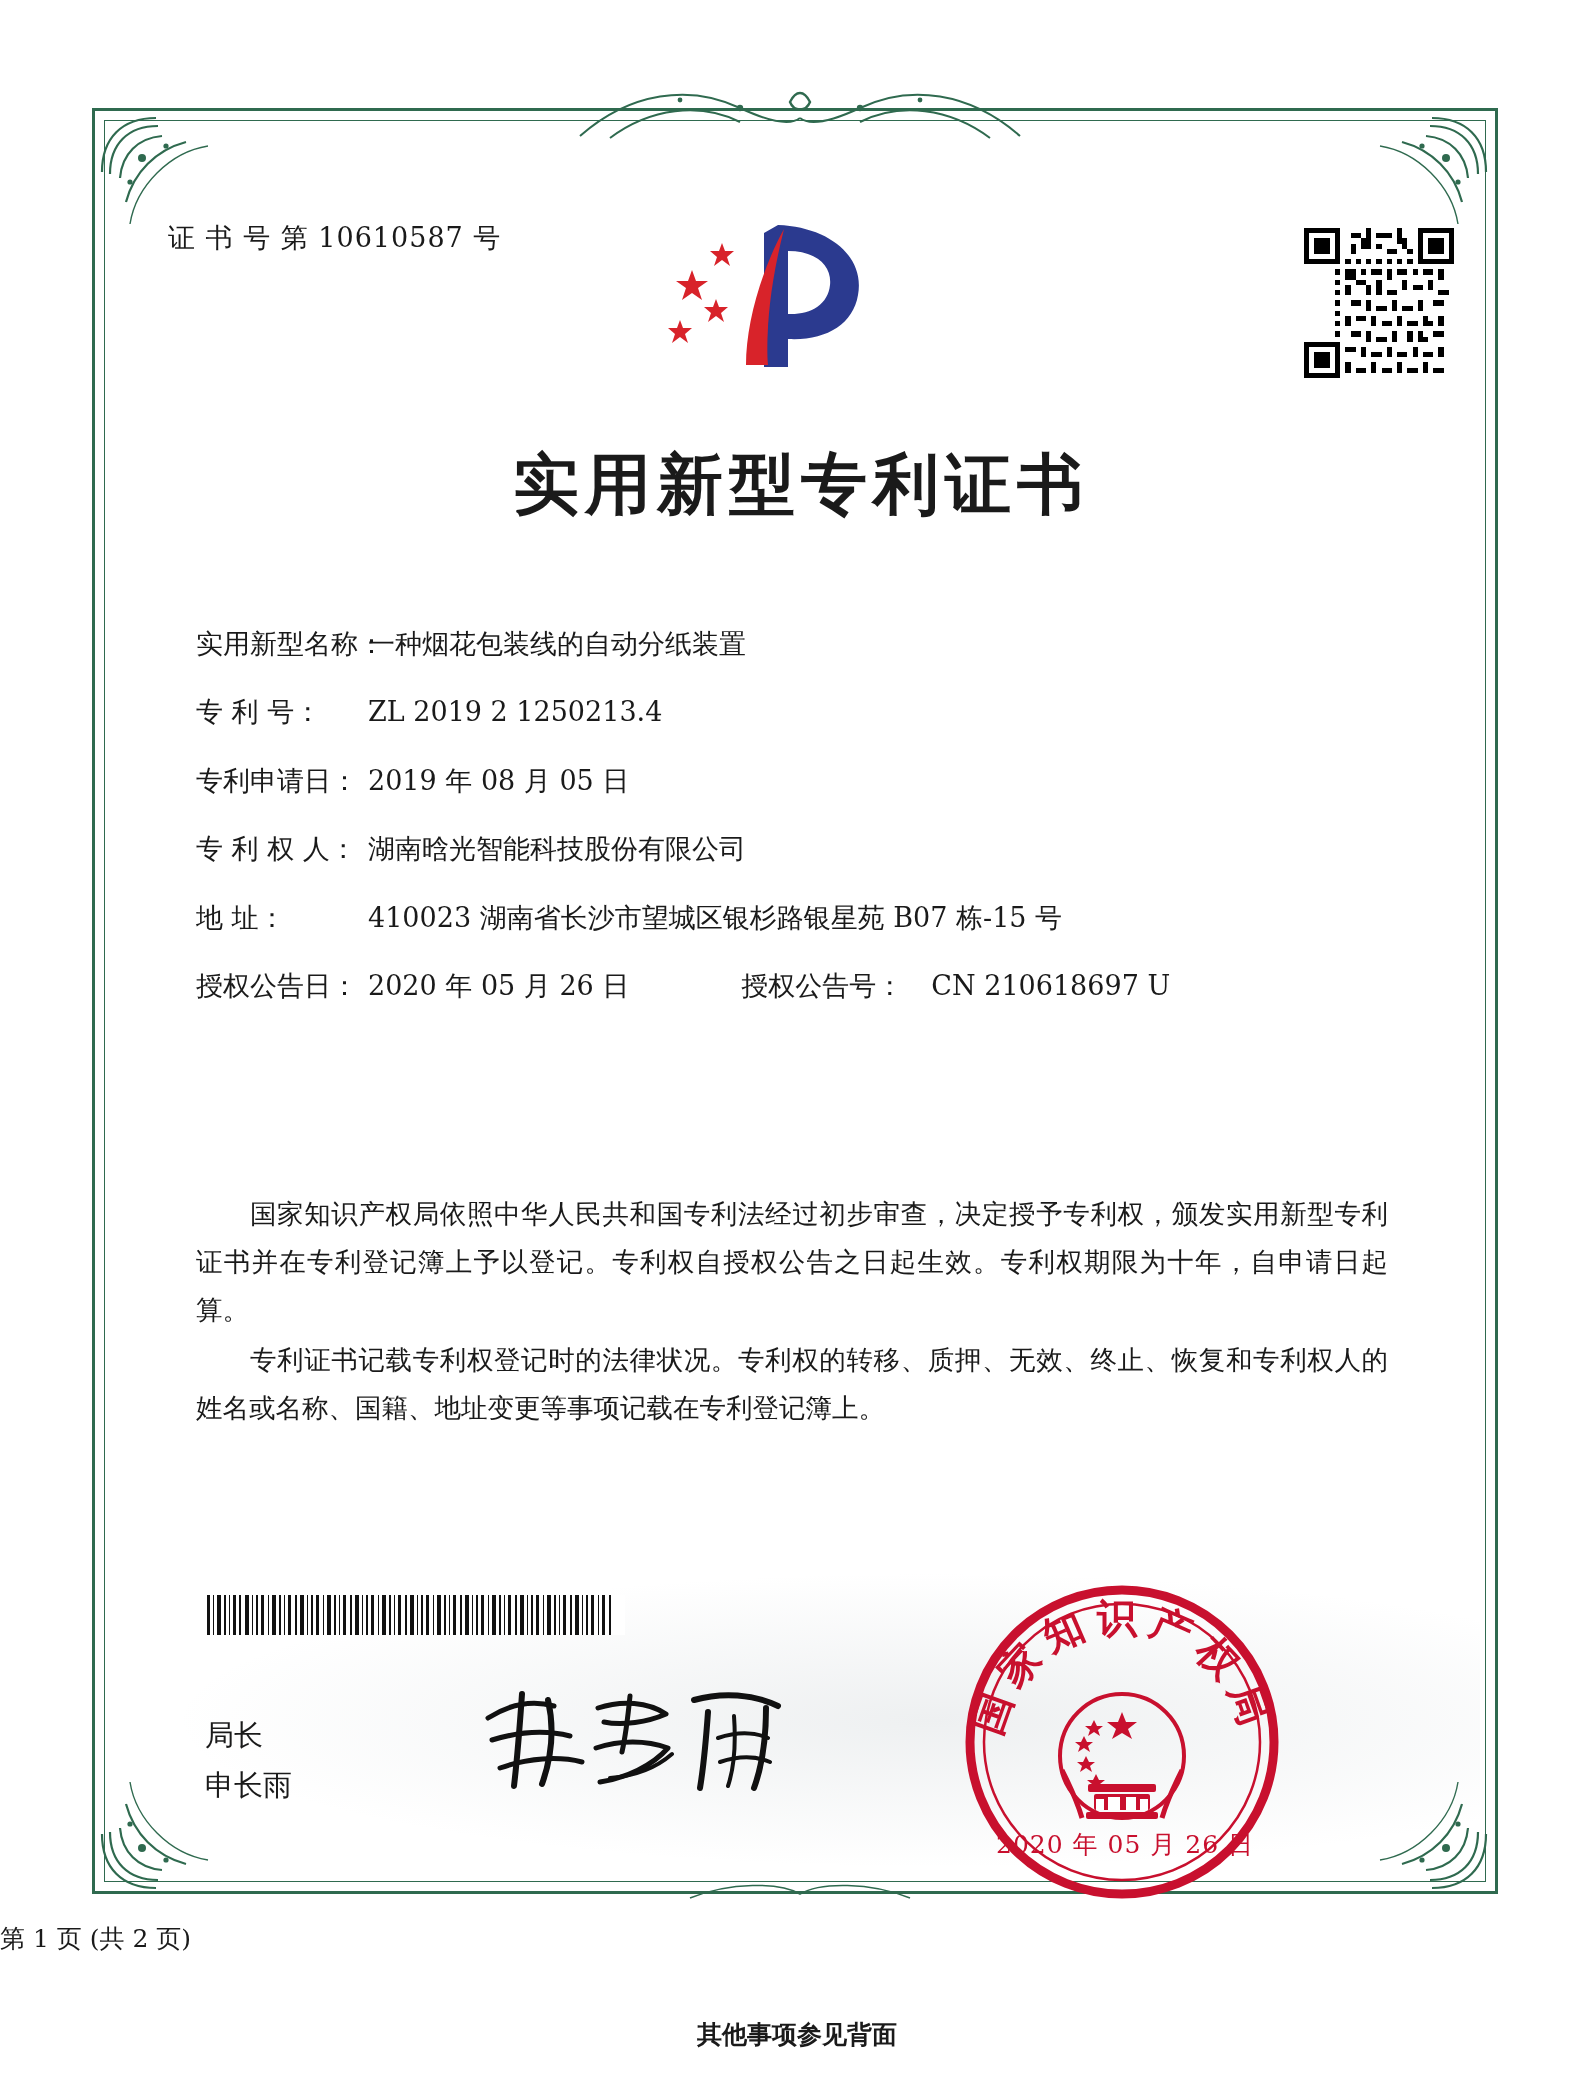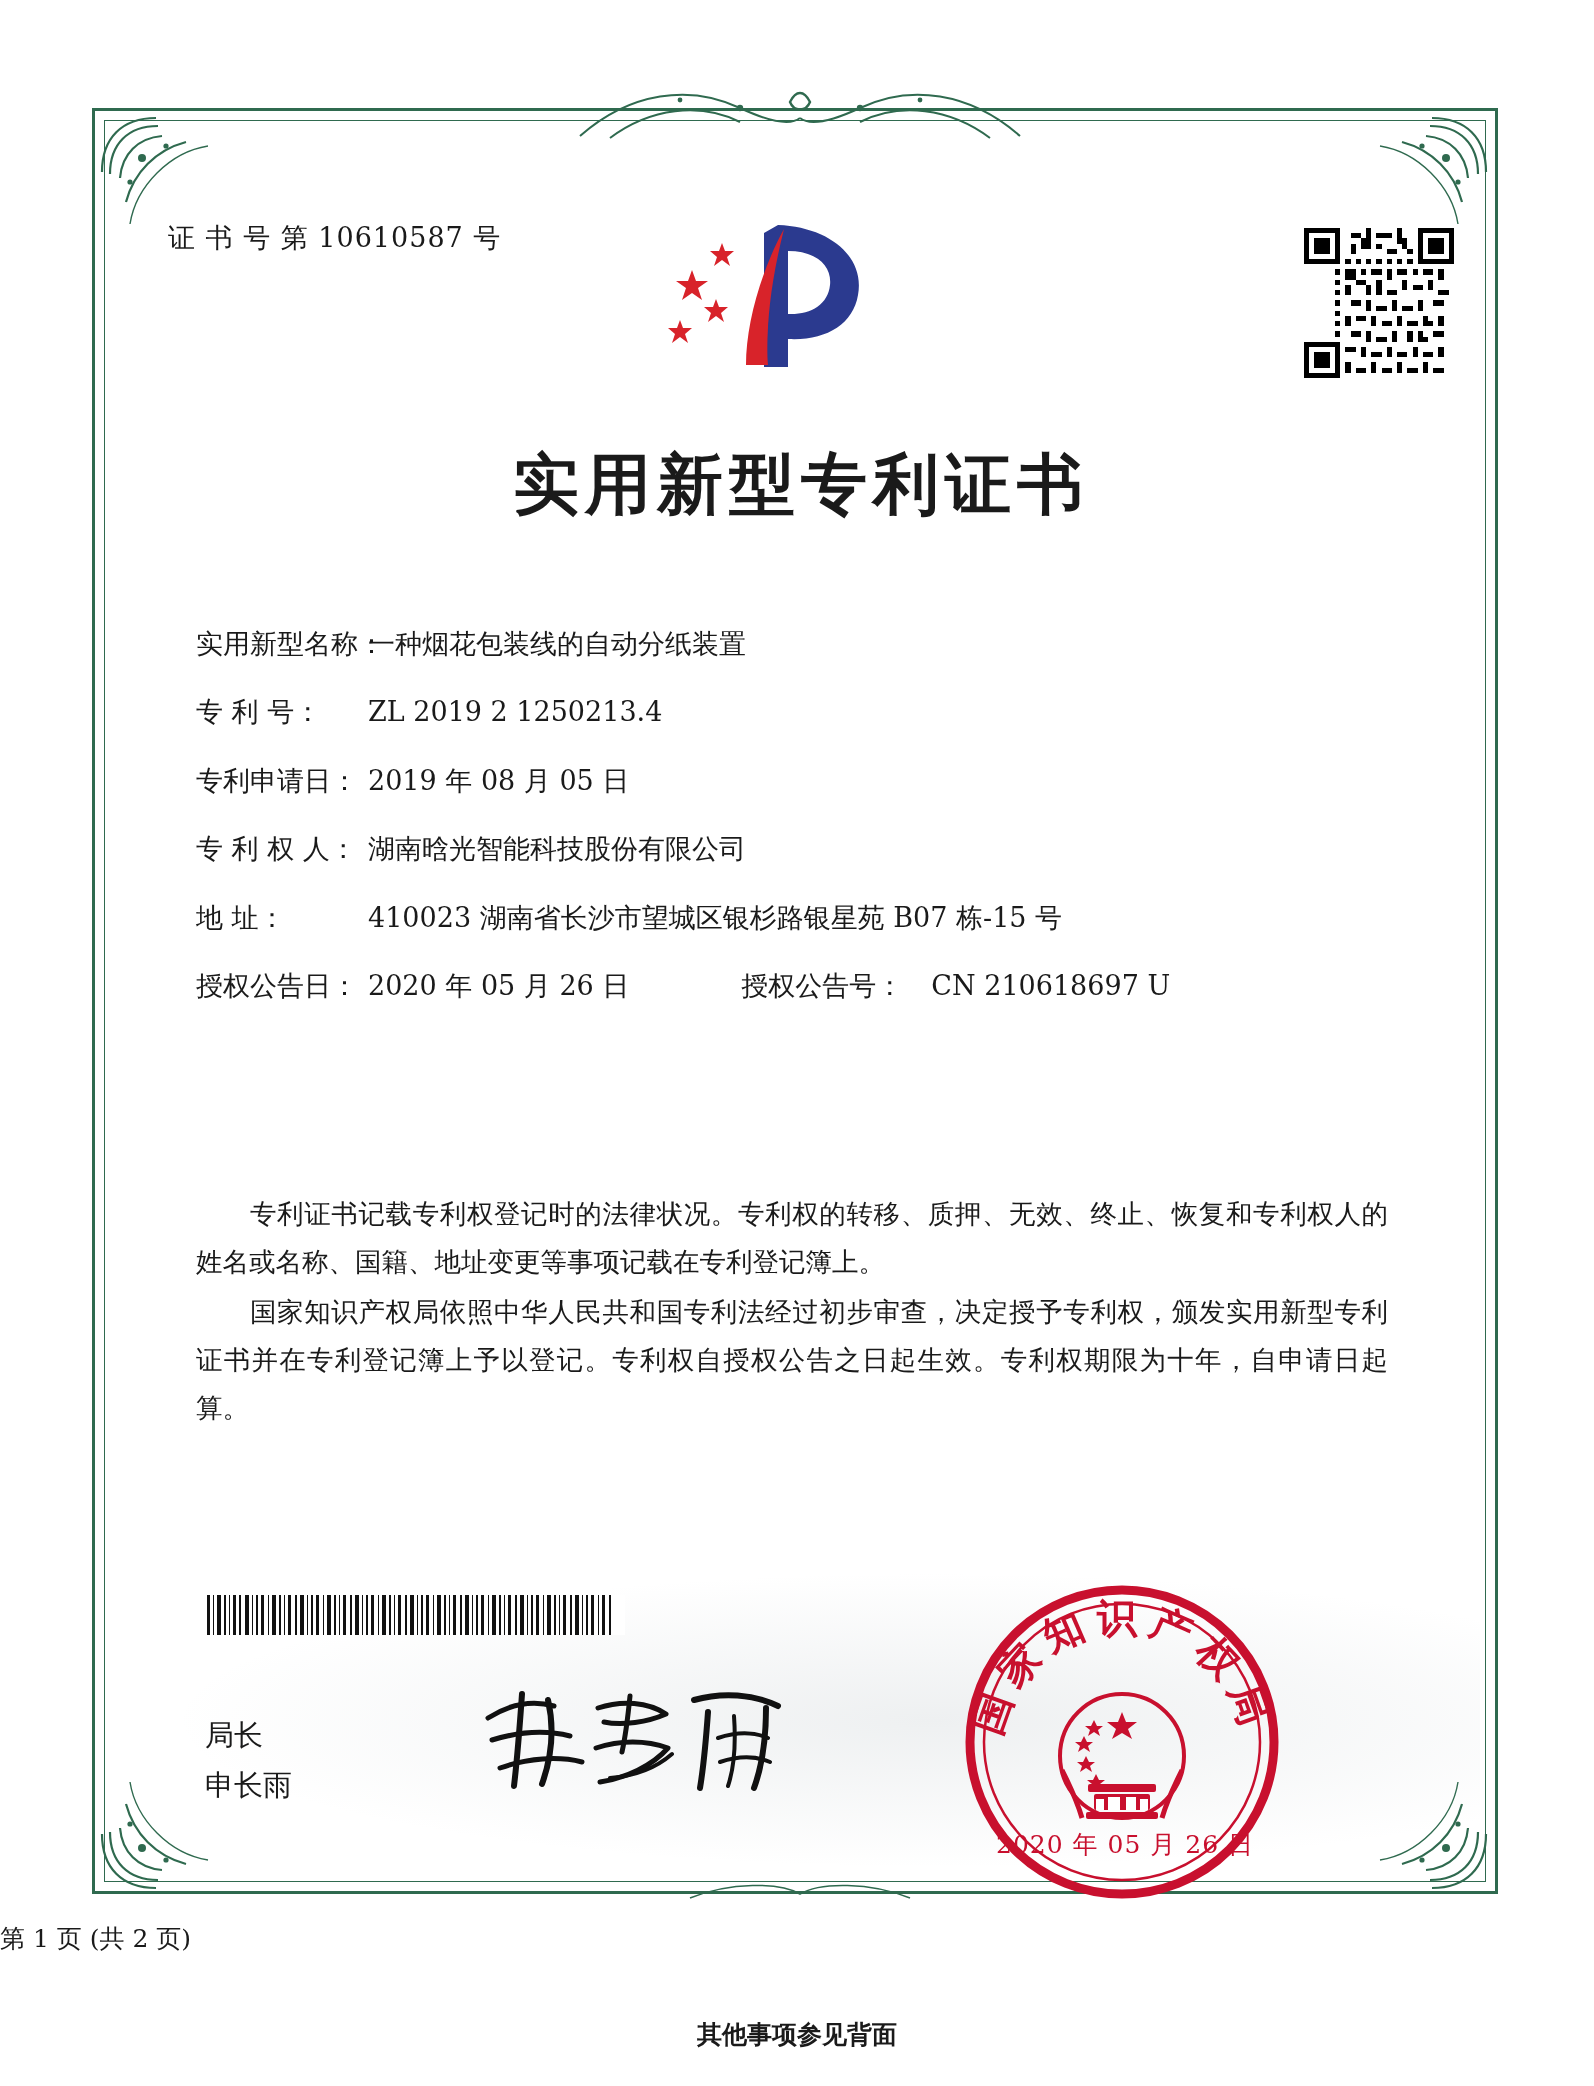--- a/index.html
+++ b/index.html
@@ -471,22 +471,22 @@
     <div class="field-row dual">
       <span class="field-label">授权公告日：</span>
       <span class="field-value">2020 年 05 月 26 日</span>
       <span class="second-label">授权公告号：</span>
       <span class="field-value">CN 210618697 U</span>
     </div>
 
   </div>
 
   <div class="body-text">
+    <p>国家知识产权局依照中华人民共和国专利法经过初步审查，决定授予专利权，颁发实用新型专利证书并在专利登记簿上予以登记。专利权自授权公告之日起生效。专利权期限为十年，自申请日起算。</p>
     <p>专利证书记载专利权登记时的法律状况。专利权的转移、质押、无效、终止、恢复和专利权人的姓名或名称、国籍、地址变更等事项记载在专利登记簿上。</p>
-    <p>国家知识产权局依照中华人民共和国专利法经过初步审查，决定授予专利权，颁发实用新型专利证书并在专利登记簿上予以登记。专利权自授权公告之日起生效。专利权期限为十年，自申请日起算。</p>
   </div>
 
   <div class="watermark"></div>
 
   <div class="barcode">
     <svg width="420" height="40" viewBox="0 0 420 40" shape-rendering="crispEdges">
       <rect width="420" height="40" fill="#ffffff"></rect>
       <g fill="#111111">
         <rect x="2" y="0" width="3" height="40"></rect>
           <rect x="8" y="0" width="1" height="40"></rect>

